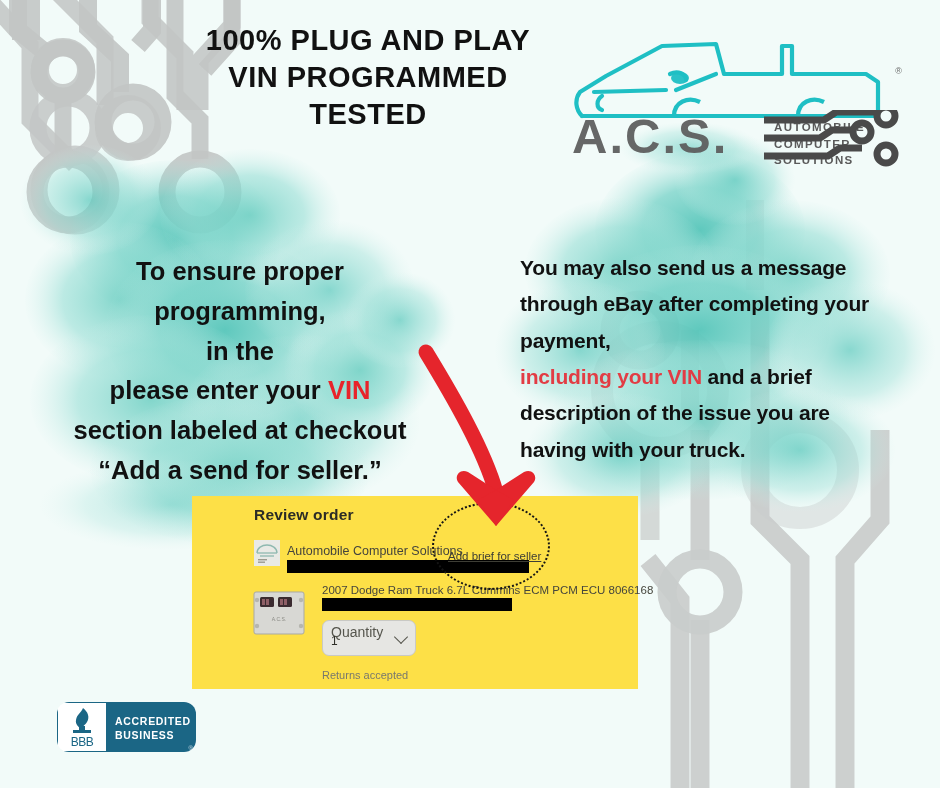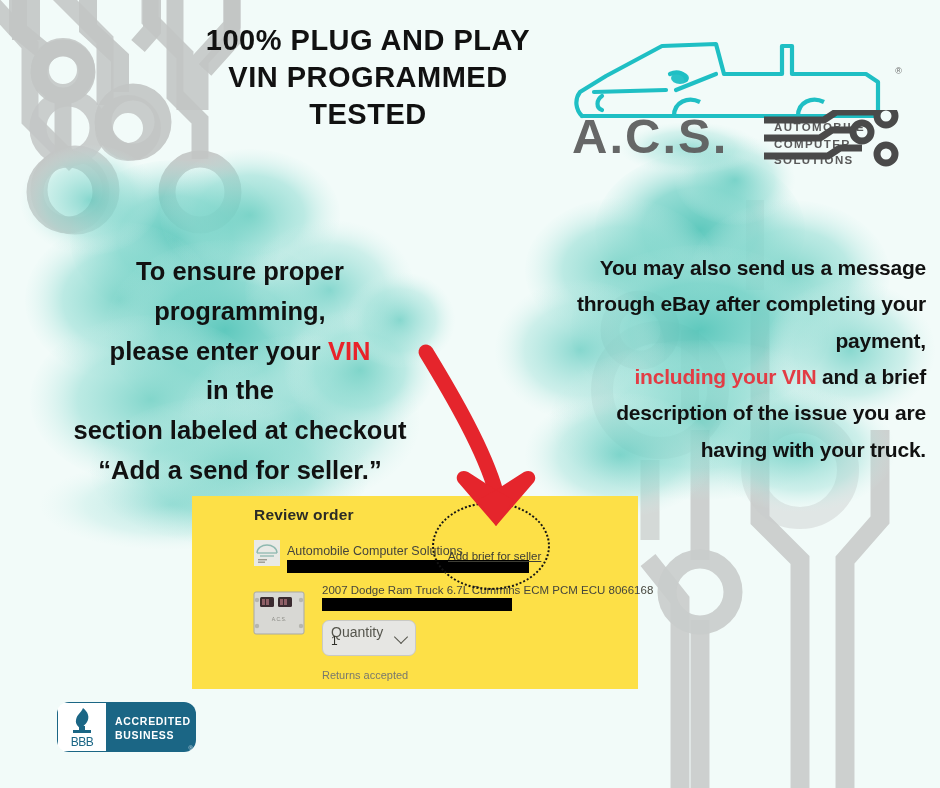--- a/index.html
+++ b/index.html
@@ -39,21 +39,21 @@
   }
 
   
   .copy{position:absolute;color:#111;}
   #left-copy{
     left:20px;top:252px;width:440px;text-align:center;
     font-size:25.5px;font-weight:bold;line-height:1.56;
   }
   #left-copy .ln{display:block;white-space:nowrap;}
   #right-copy{
-    left:520px;top:250px;width:406px;text-align:right;
+    left:520px;top:250px;width:406px;text-align:left;
     font-size:21px;font-weight:bold;line-height:1.73;
     letter-spacing:-0.2px;
   }
   #right-copy .ln{display:block;white-space:nowrap;}
   .vin-red{color:#e8232a;}
   .vin-red2{color:#e23c44;}
 
   
   #arrow{position:absolute;left:400px;top:340px;width:180px;height:210px;}
 
@@ -284,22 +284,22 @@
         <circle cx="100" cy="22" r="9"></circle>
         <circle cx="124" cy="44" r="9"></circle>
       </g>
     </svg>
     <div class="reg">®</div>
   </div>
 
   <div id="left-copy" class="copy">
     <span class="ln">To ensure proper</span>
     <span class="ln">programming,</span>
+    <span class="ln">in the</span>
     <span class="ln"><span>please enter your </span><span class="vin-red">VIN</span></span>
-    <span class="ln">in the</span>
     <span class="ln">section labeled at checkout</span>
     <span class="ln">“Add a send for seller.”</span>
   </div>
 
   <div id="right-copy" class="copy">
     <span class="ln">You may also send us a message</span>
     <span class="ln">through eBay after completing your</span>
     <span class="ln">payment,</span>
     <span class="ln"><span class="vin-red2">including your VIN</span><span> and a brief</span></span>
     <span class="ln">description of the issue you are</span>

